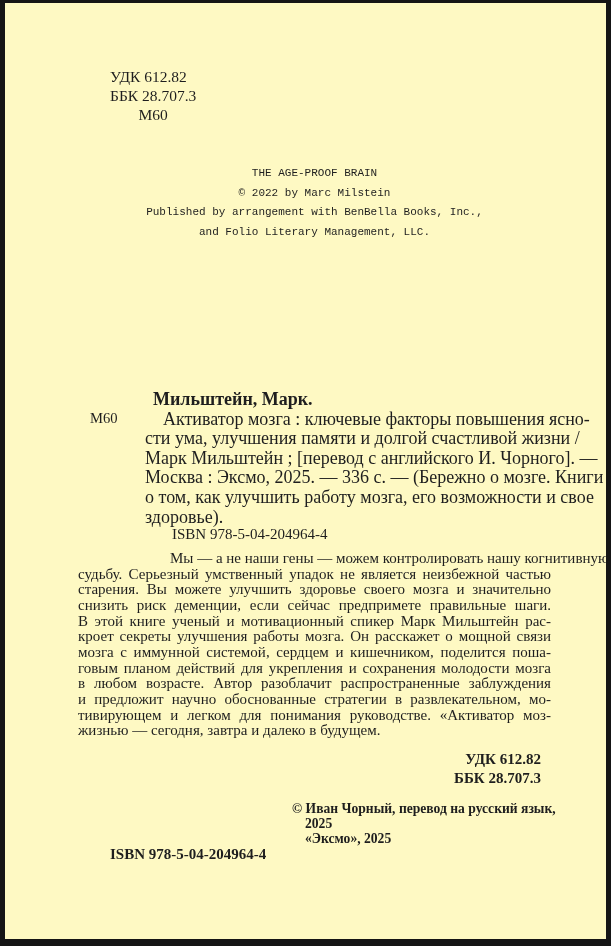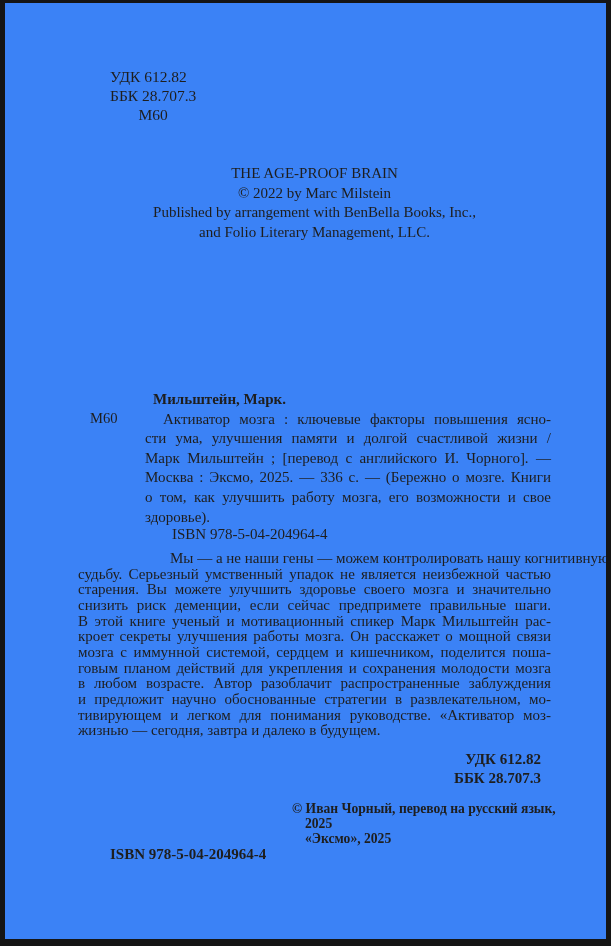--- a/index.html
+++ b/index.html
@@ -1,33 +1,33 @@
 <!DOCTYPE html>
 <html><head>
 <meta charset="utf-8">
 <style>
   html,body{margin:0;padding:0;background:#111;}
   .page{
     position:relative;
     width:611px;height:946px;
     box-sizing:border-box;
-    background:#3b82f6;
+    background:#fef9c3;
     border-left:5px solid #151515;
     border-right:5px solid #151515;
     border-top:3px solid #151515;
     border-bottom:7px solid #151515;
     overflow:hidden;
     font-family:"Liberation Serif","DejaVu Serif",serif;
     color:#1e1e1e;
   }
   .abs{position:absolute;}
   .top-codes{left:105px;top:64px;font-size:15.5px;line-height:19px;}
   .top-codes .sign{text-align:center;}
-  .title-block{left:73px;top:161px;width:473px;text-align:center;font-size:15px;line-height:19.5px;}
-  .biblio{left:140px;top:387px;width:406px;font-size:15px;line-height:19.6px;}
+  .title-block{left:73px;top:161px;width:473px;text-align:center;font-size:11px;line-height:19.5px;font-family:Liberation Mono, monospace;}
+  .biblio{left:140px;top:387px;width:406px;font-size:18px;line-height:19.6px;}
   .biblio .author{font-weight:bold;padding-left:8px;}
   .biblio .first{padding-left:18px;}
   .jline{white-space:nowrap;text-align:justify;text-align-last:justify;}
   .plain{white-space:nowrap;text-align:center;text-align-last:left;}
   .margin-sign{left:85px;top:407px;font-size:14.6px;}
   .isbn-mid{left:167px;top:523px;font-size:15px;}
   .annotation{left:73px;top:548px;width:473px;font-size:15px;line-height:15.65px;}
   .annotation .first{padding-left:92px;}
   .bottom-codes{right:65px;top:747px;text-align:right;font-weight:bold;font-size:15px;line-height:18.6px;}
   .copyright{left:287px;top:798px;font-weight:bold;font-size:13.6px;line-height:15.2px;}

